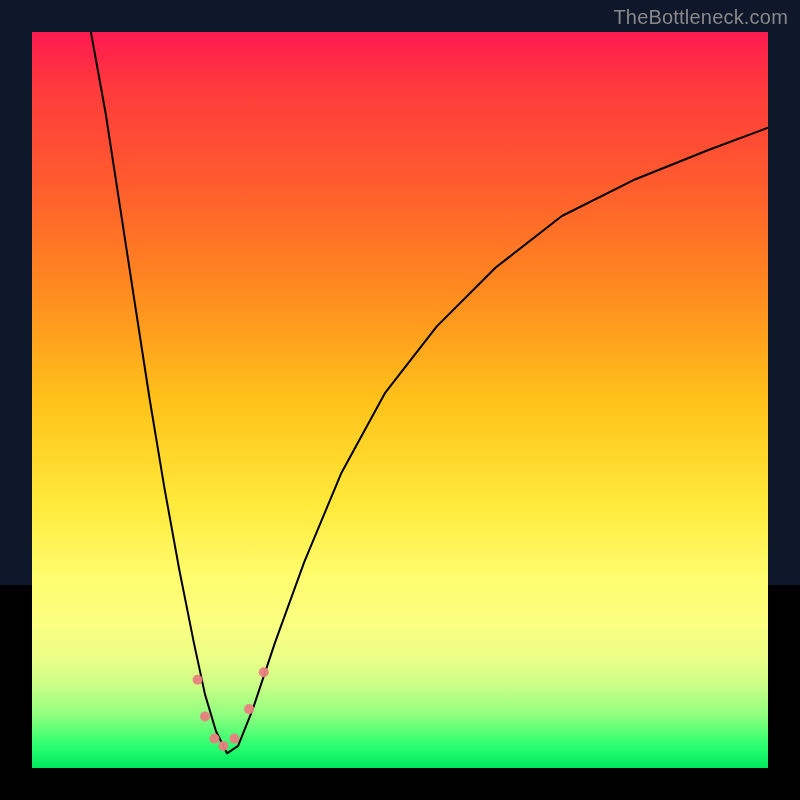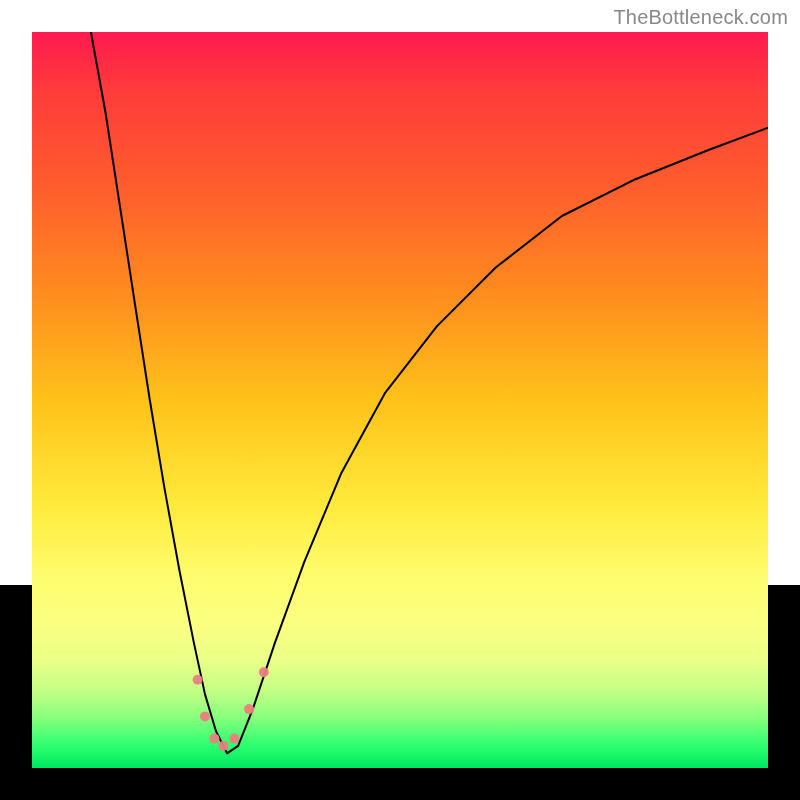--- a/index.html
+++ b/index.html
@@ -8,21 +8,21 @@
     width: 800px;
     height: 800px;
     background: #000;
     font-family: Arial, Helvetica, sans-serif;
     overflow: hidden;
   }
   .frame {
     position: relative;
     width: 800px;
     height: 585px;
-    background: #ffffff;
+    background: #0f172a;
   }
   .watermark {
     position: absolute;
     top: 6px;
     right: 12px;
     color: #888;
     font-size: 20px;
     font-weight: 500;
     letter-spacing: 0.2px;
     z-index: 10;

